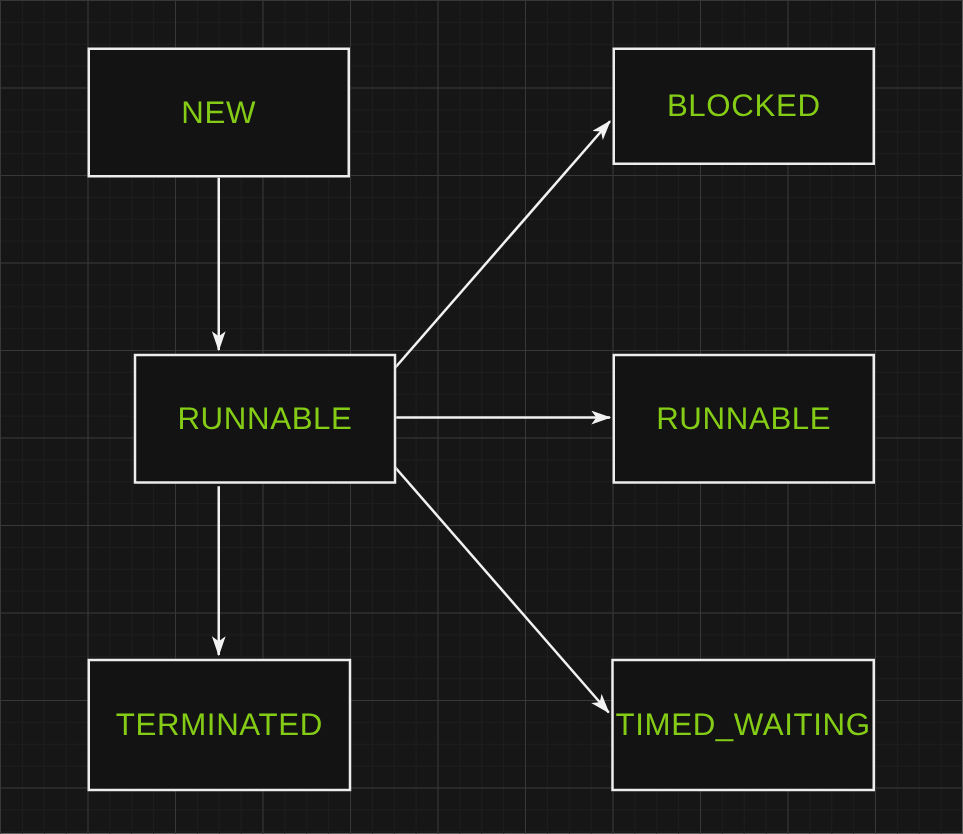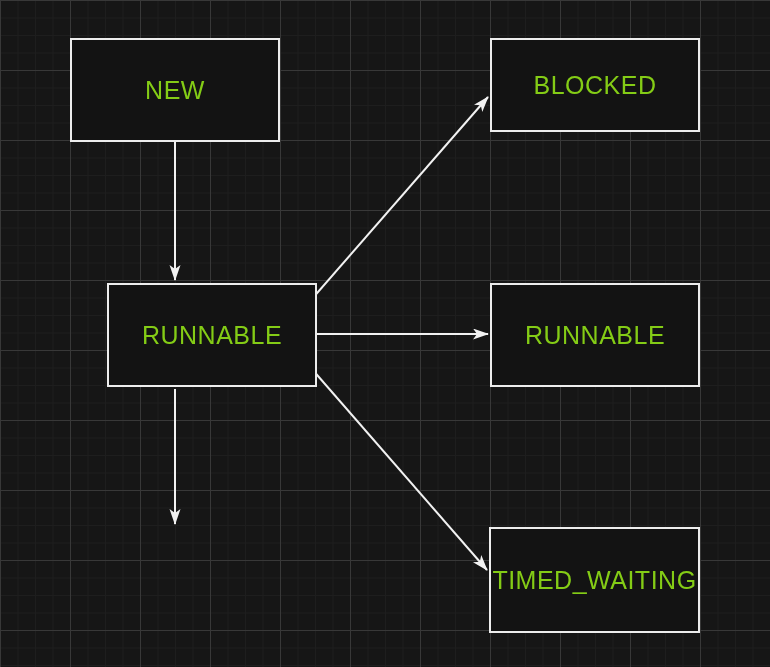--- a/index.html
+++ b/index.html
@@ -85,18 +85,21 @@
   </div>
 
   <div class="node" id="node-runnable">
     <span>RUNNABLE</span>
   </div>
 
   <div class="node" id="node-waiting">
     <span>RUNNABLE</span>
   </div>
 
+  <div class="node" id="node-terminated">
+    <span>TERMINATED</span>
+  </div>
 
   <div class="node" id="node-timed-waiting">
     <span>TIMED_WAITING</span>
   </div>
 
 </div>
 
 </body></html>

